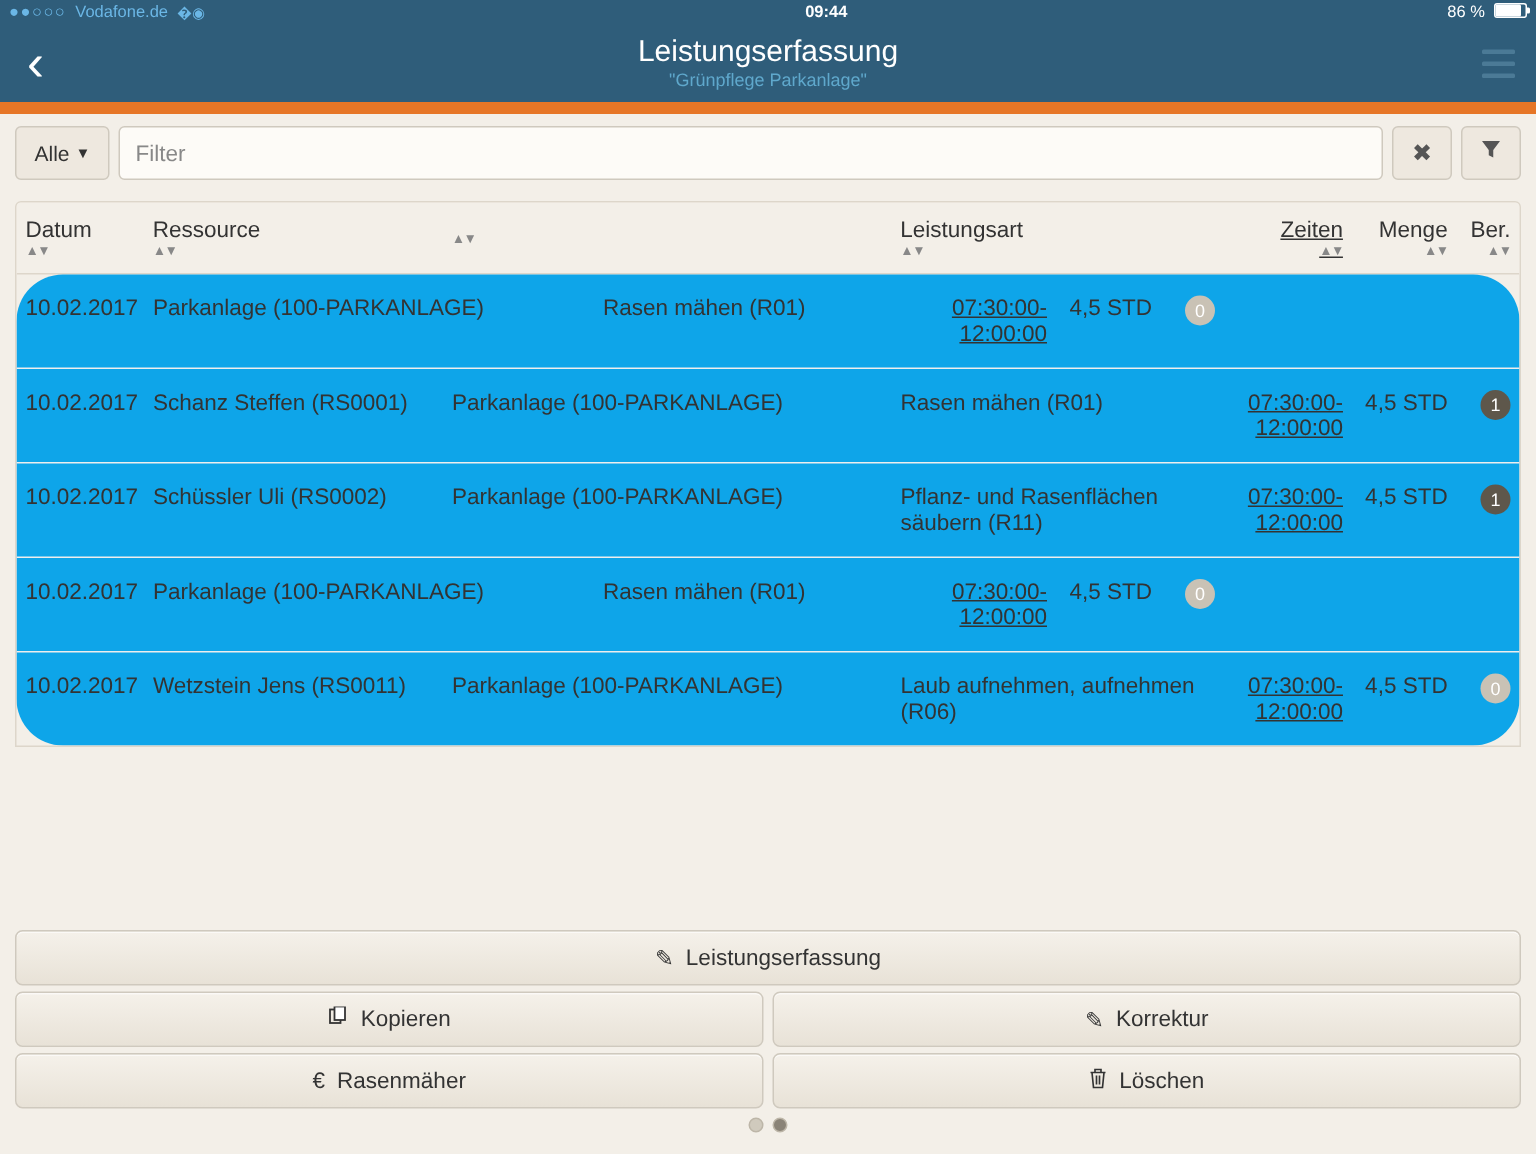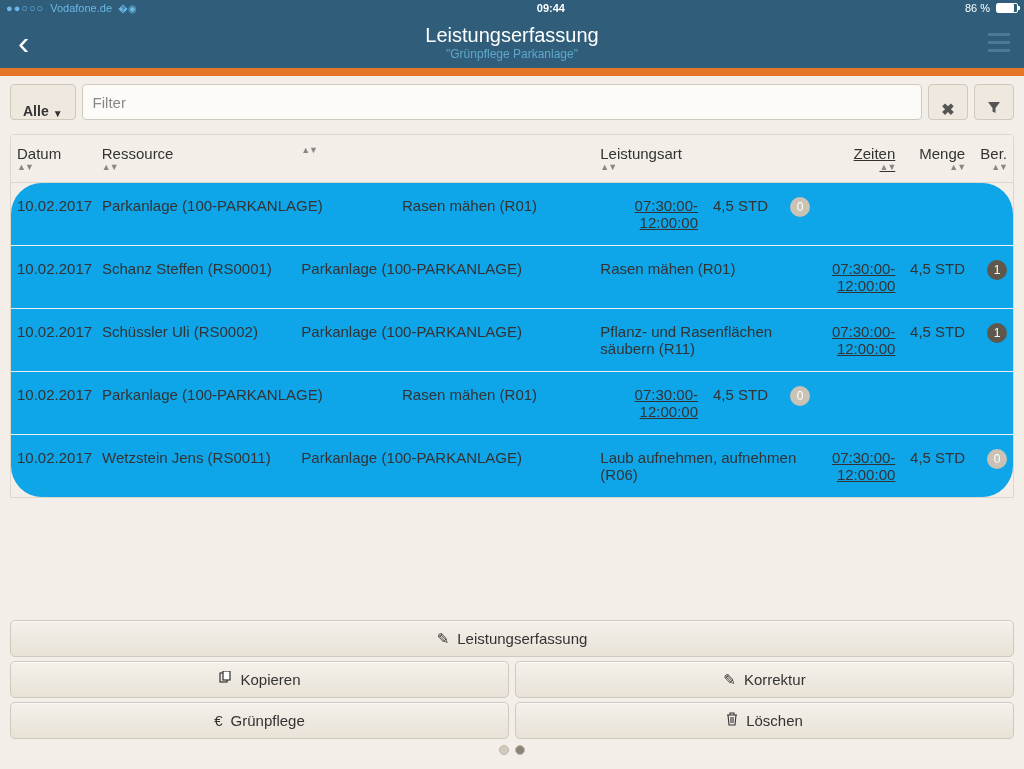--- a/index.html
+++ b/index.html
@@ -18,21 +18,21 @@
   color: #6bb7e6;
   display: flex;
   align-items: center;
   justify-content: space-between;
   padding: 0 6px;
   font-size: 11px;
 }
 .status-left { display: flex; align-items: center; gap: 6px; }
 .dots { letter-spacing: 1px; }
 .wifi { font-size: 10px; }
-.status-right { display: flex; align-items: center; gap: 6px; color: #fff; }
+.status-right { display: flex; align-items: flex-start; gap: 6px; color: #fff; }
 .battery {
   width: 22px; height: 10px;
   border: 1px solid #fff; border-radius: 2px;
   position: relative;
 }
 .battery::after {
   content: ''; position: absolute;
   right: -3px; top: 2px; width: 2px; height: 4px;
   background: #fff; border-radius: 0 1px 1px 0;
 }
@@ -86,26 +86,25 @@
   gap: 6px;
   align-items: stretch;
 }
 .dropdown-btn, .icon-btn {
   background: #eee8df;
   border: 1px solid #cfc9be;
   border-radius: 4px;
   padding: 0 12px;
   height: 36px;
   display: flex;
-  align-items: flex-end;
+  align-items: center;
   gap: 4px;
   cursor: pointer;
   font-size: 14px;
   color: #333;
-  font-weight: bold;
 }
 .dropdown-btn .caret { font-size: 10px; }
 .filter-input {
   flex: 1;
   background: #fdfbf7;
   border: 1px solid #cfc9be;
   border-radius: 4px;
   height: 36px;
   padding: 0 10px;
   font-size: 15px;
@@ -118,20 +117,21 @@
   margin: 14px 10px 0 10px;
   border: 1px solid #ddd6ca;
   border-radius: 4px 4px 0 0;
   overflow: hidden;
 }
 .table-header {
   display: flex;
   background: #f3efe8;
   border-bottom: 1px solid #ddd6ca;
   padding: 6px 0;
+  align-items: center;
 }
 .table-header .col, .table-row .col { padding: 4px 6px; }
 .col-datum { width: 85px; }
 .col-ressource { width: 200px; }
 .col-objekt { width: 300px; }
 .col-leistungsart { width: 230px; }
 .col-zeiten { width: 78px; text-decoration: underline; }
 .col-menge { width: 70px; text-align: right; }
 .col-ber { width: 42px; text-align: right; }
 .sort-arrows { font-size: 9px; color: #888; letter-spacing: -1px; }
@@ -336,21 +336,21 @@
       <span>Kopieren</span>
     </div>
     <div class="btn-half">
       <span>✎</span>
       <span>Korrektur</span>
     </div>
   </div>
   <div class="btn-row">
     <div class="btn-half">
       <span>€</span>
-      <span>Grünpflege</span>
+      <span>Rasenmäher</span>
     </div>
     <div class="btn-half">
       <span><svg width="12" height="14" viewBox="0 0 12 14">
             <path d="M1 3h10M4 3V1h4v2M2 3l1 10h6l1-10M5 5v6M7 5v6" stroke="#333" stroke-width="1.1" fill="none"></path>
           </svg></span>
       <span>Löschen</span>
     </div>
   </div>
   <div class="pagination">
     <div class="page-dot"></div>

